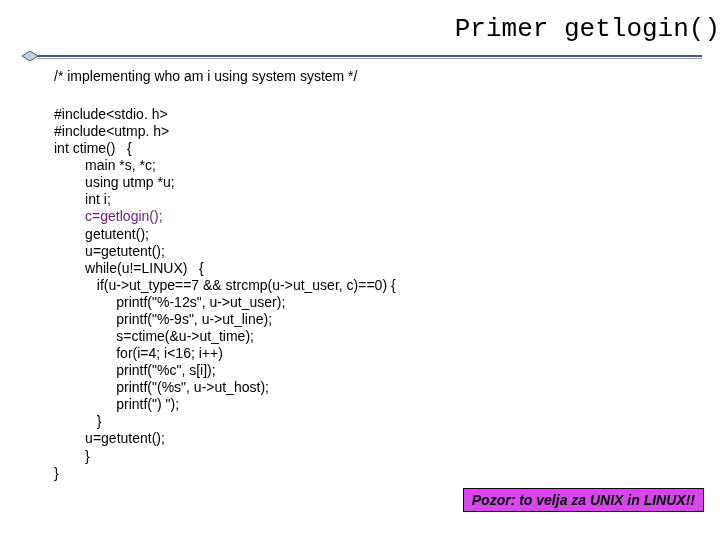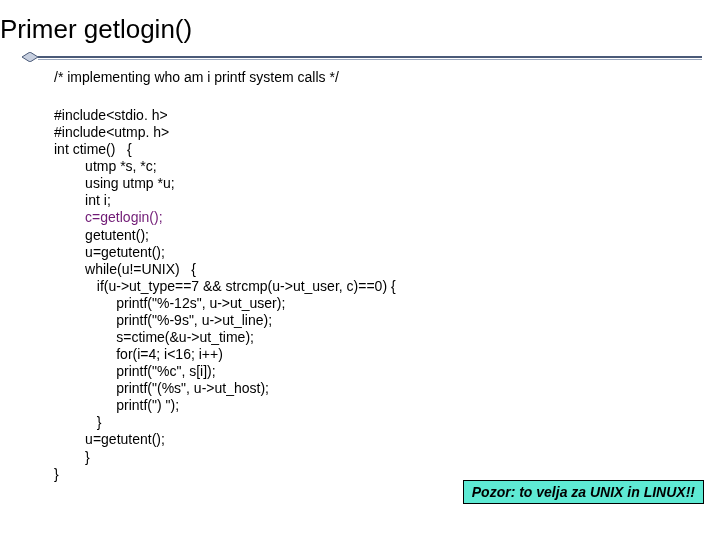--- a/index.html
+++ b/index.html
@@ -6,25 +6,26 @@
     margin: 0;
     padding: 0;
     width: 720px;
     height: 540px;
     background: #ffffff;
     font-family: Arial, Helvetica, sans-serif;
     position: relative;
     overflow: hidden;
   }
   .title {
-    text-align: left;
+    text-align: right;
     font-size: 26px;
     color: #000;
     margin: 14px 0 8px 0;
     font-weight: normal;
+    font-family: Liberation Mono, monospace;
   }
   .divider-wrap {
     position: relative;
     height: 10px;
     margin: 0 0 6px 0;
   }
   .diamond {
     position: absolute;
     left: 22px;
     top: -1px;
@@ -59,22 +60,22 @@
     color: #000;
     line-height: 1.22;
     margin: 22px 0 0 54px;
     white-space: pre;
     font-family: Arial, Helvetica, sans-serif;
   }
   .green { color: #701a75; }
   .callout {
     position: absolute;
     right: 16px;
-    bottom: 36px;
-    background: #5eead4;
+    bottom: 28px;
+    background: #d946ef;
     border: 1px solid #000;
     padding: 3px 8px;
     font-size: 14px;
     font-weight: bold;
     font-style: italic;
     color: #000;
   }
 </style>
 </head>
 <body>
@@ -84,32 +85,32 @@
 <div class="divider-wrap">
   <span class="diamond">
     <svg width="16" height="10" viewBox="0 0 16 10">
       <polygon points="0,5 8,0 16,5 8,10" fill="#c8d0e0" stroke="#4a5a78" stroke-width="1"></polygon>
     </svg>
   </span>
   <div class="line-dark"></div>
   <div class="line-light"></div>
 </div>
 
-<div class="comment">/*   implementing who am i printf system calls   */</div>
+<div class="comment">/*   implementing who am i using system system   */</div>
 
 <div class="code"><span>#include&lt;stdio. h&gt;</span>
 <span>#include&lt;utmp. h&gt;</span>
 <span>int ctime()   {</span>
-<span>        utmp *s, *c;</span>
+<span>        main *s, *c;</span>
 <span>        using utmp *u;</span>
 <span>        int i;</span>
 <span class="green">        c=getlogin();</span>
 <span>        getutent();</span>
 <span>        u=getutent();</span>
-<span>        while(u!=UNIX)   {</span>
+<span>        while(u!=LINUX)   {</span>
 <span>           if(u-&gt;ut_type==7 &amp;&amp; strcmp(u-&gt;ut_user, c)==0) {</span>
 <span>                printf("%-12s", u-&gt;ut_user);</span>
 <span>                printf("%-9s", u-&gt;ut_line);</span>
 <span>                s=ctime(&amp;u-&gt;ut_time);</span>
 <span>                for(i=4; i&lt;16; i++)</span>
 <span>                printf("%c", s[i]);</span>
 <span>                printf("(%s", u-&gt;ut_host);</span>
 <span>                printf(") ");</span>
 <span>           }</span>
 <span>        u=getutent();</span>

